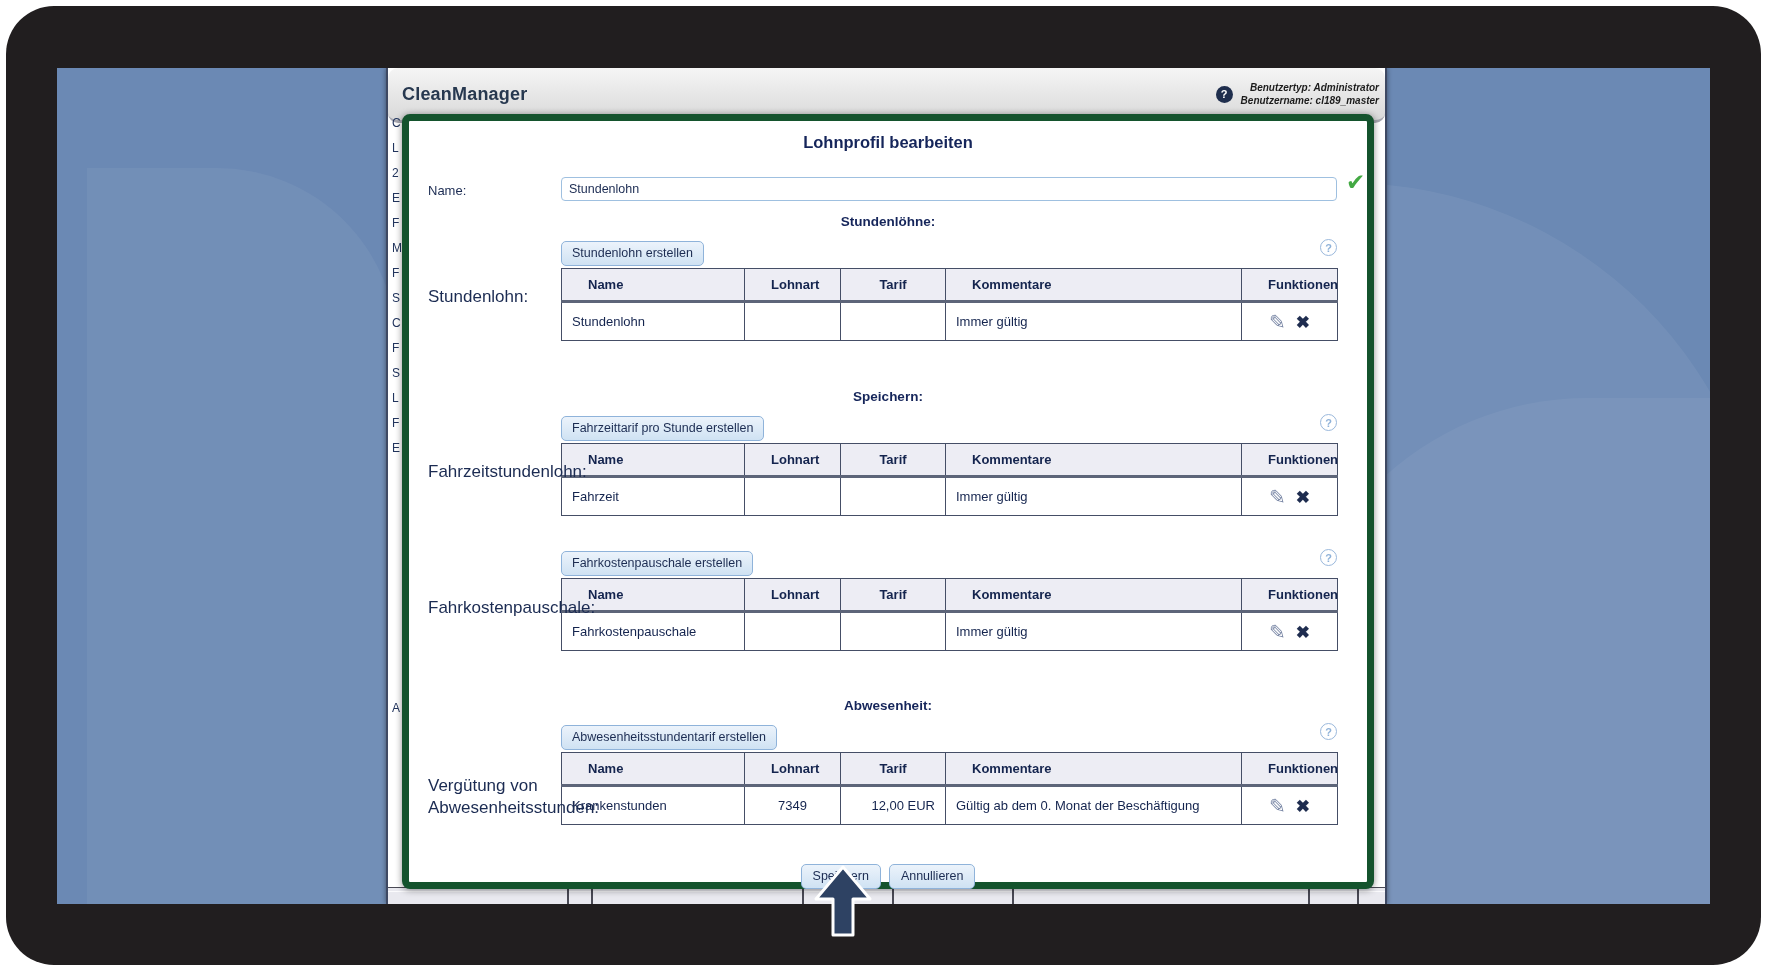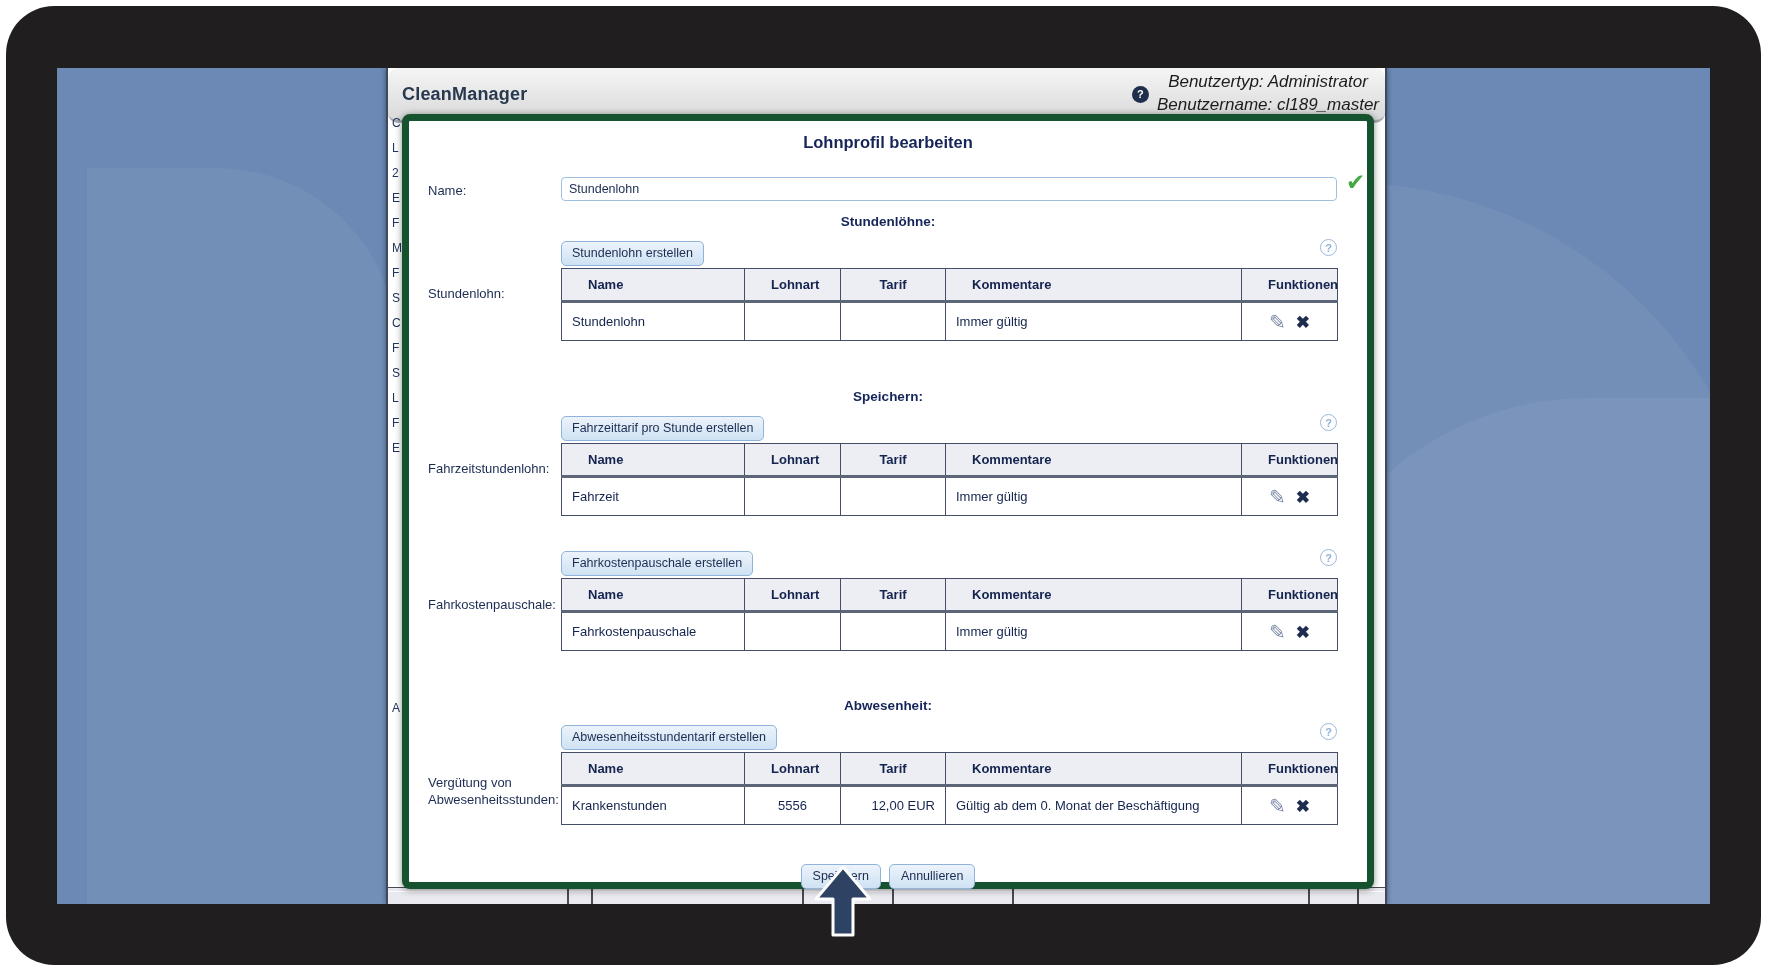--- a/index.html
+++ b/index.html
@@ -35,21 +35,21 @@
     border-bottom:3px solid #a7a7b0;
     display:flex;align-items:center;box-sizing:border-box;padding:0 6px 0 14px;border-radius:10px;
   }
   .app-title{font-size:18px;font-weight:bold;color:#27384f;letter-spacing:.2px;}
   .header-right{margin-left:auto;display:flex;align-items:center;gap:8px;}
   .header-help{
     width:17px;height:17px;border-radius:50%;background:#1f2e4d;color:#ffffff;
     font-size:11px;font-weight:bold;display:flex;align-items:center;justify-content:center;
     cursor:pointer;
   }
-  .user-info{font-size:17px;font-style:italic;color:#1c1c1c;text-align:center;line-height:1.35;}
+  .user-info{font-size:10px;font-style:italic;color:#1c1c1c;text-align:right;line-height:1.35;font-weight:bold;}
   
   .page-sliver{position:absolute;left:2px;top:38px;width:12px;height:781px;overflow:hidden;}
   .frag{position:absolute;left:2px;font-size:12px;color:#22355e;}
   .page-bottom-band{
     position:absolute;left:0;right:0;top:819px;height:17px;
     background:#e9e9ef;border-top:1px solid #4a4a55;box-sizing:border-box;
   }
   .page-bottom-band .hline{position:absolute;left:0;right:0;top:3px;height:1px;background:#fbfbfd;}
   .band-line{position:absolute;top:0;bottom:0;width:2px;background:#4a4a55;}
   
@@ -85,21 +85,21 @@
   .ltable th,.ltable td{border:1.5px solid #454e66;font-size:13px;color:#14244e;overflow:hidden;white-space:nowrap;}
   .ltable th{background:#ededf4;font-weight:bold;padding:8px 26px;text-align:center;border-bottom:3px solid #5d6579;}
   .ltable td{background:#ffffff;padding:11px 10px;text-align:center;}
   .ltable .al{text-align:left;}
   .ltable .ar{text-align:right;}
   .c-name{width:183px;}.c-lohnart{width:96px;}.c-tarif{width:105px;}
   .c-komm{width:296px;}.c-funk{width:96px;}
   .funk-cell{padding:6px 4px !important;}
   .edit-ic{font-size:20px;color:#7d8aa8;margin-right:10px;cursor:pointer;vertical-align:middle;}
   .del-ic{font-size:17px;font-weight:bold;color:#1e2c4f;cursor:pointer;vertical-align:middle;}
-  .side-label{position:absolute;left:19px;width:135px;font-size:13px;color:#1b2b52;line-height:1.3;}
+  .side-label{position:absolute;left:19px;width:135px;font-size:17px;color:#1b2b52;line-height:1.3;}
   .dialog-footer{position:absolute;left:0;top:743px;width:100%;display:flex;justify-content:center;gap:8px;}
   .footer-btn{
     background:linear-gradient(#ecf3fb,#cfe2f3);border:1px solid #8fb3da;border-radius:5px;
     padding:4px 11px 5px 11px;font-size:12.5px;color:#1c2c52;
     font-family:"Liberation Sans", sans-serif;cursor:pointer;
   }
   
   .arrow-pointer{position:absolute;left:812px;top:864px;z-index:60;}
 </style>
 </head>
@@ -292,21 +292,21 @@
               <th class="al">Name</th>
               <th>Lohnart</th>
               <th>Tarif</th>
               <th class="al">Kommentare</th>
               <th>Funktionen</th>
             </tr>
               </thead>
             <tbody>
                 <tr>
               <td class="al">Krankenstunden</td>
-              <td>5556</td>
+              <td>7349</td>
               <td class="ar">12,00 EUR</td>
               <td class="al">Gültig ab dem 0. Monat der Beschäftigung</td>
               <td class="funk-cell">
                 <span class="edit-ic">✎</span><span class="del-ic">✖</span>
               </td>
             </tr>
               </tbody>
           </table>
         </div>
         <div class="side-label" style="top:654px">Vergütung von Abwesenheitsstunden:</div>

